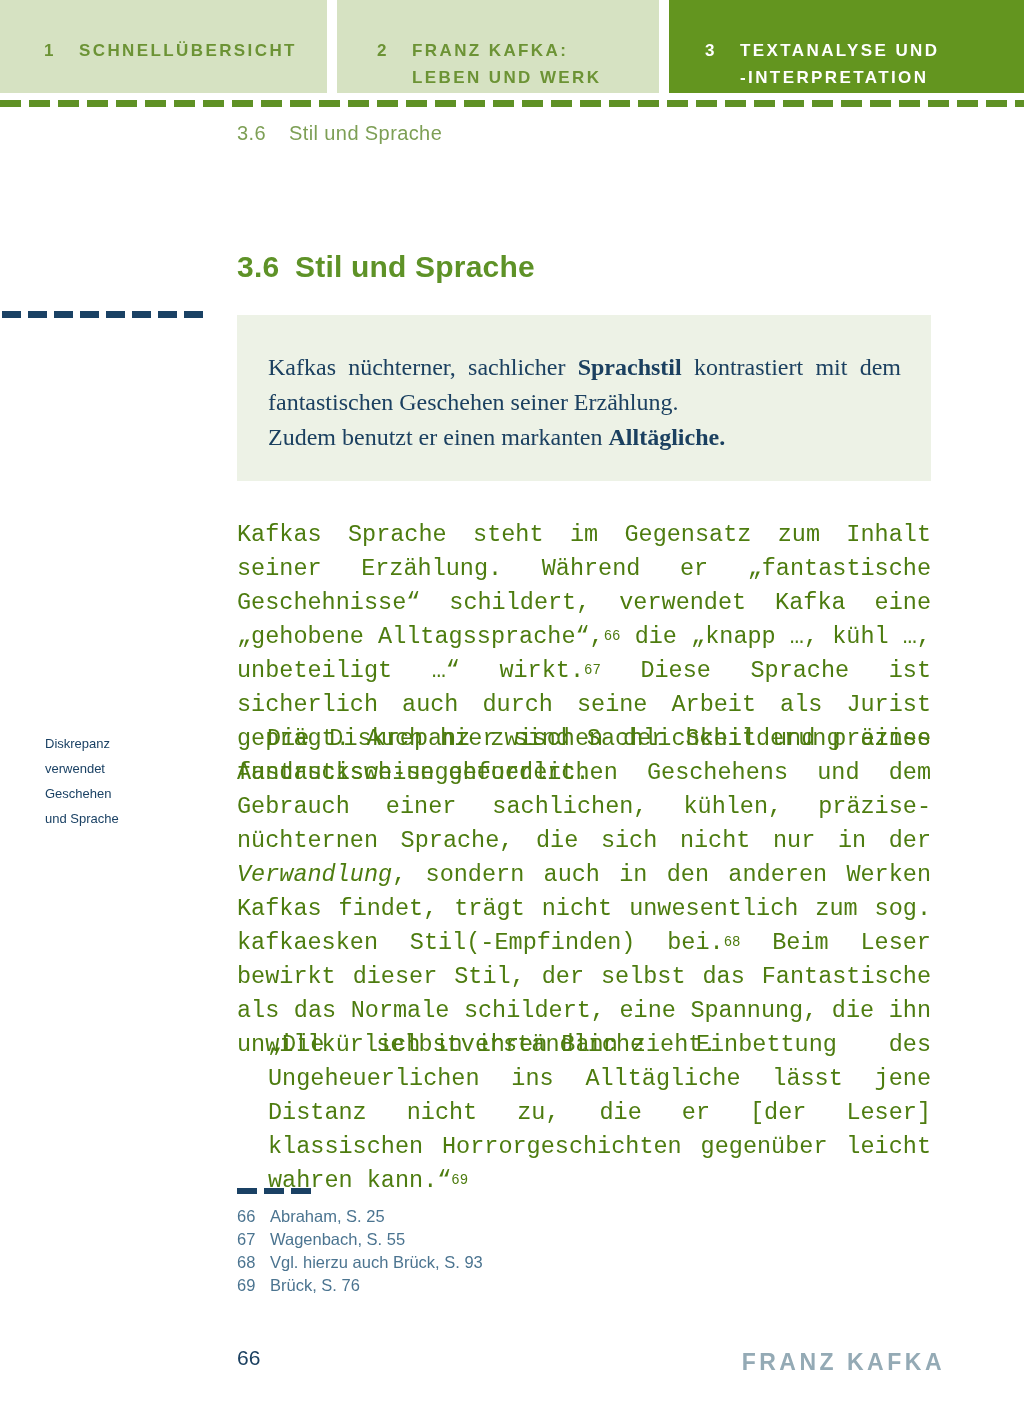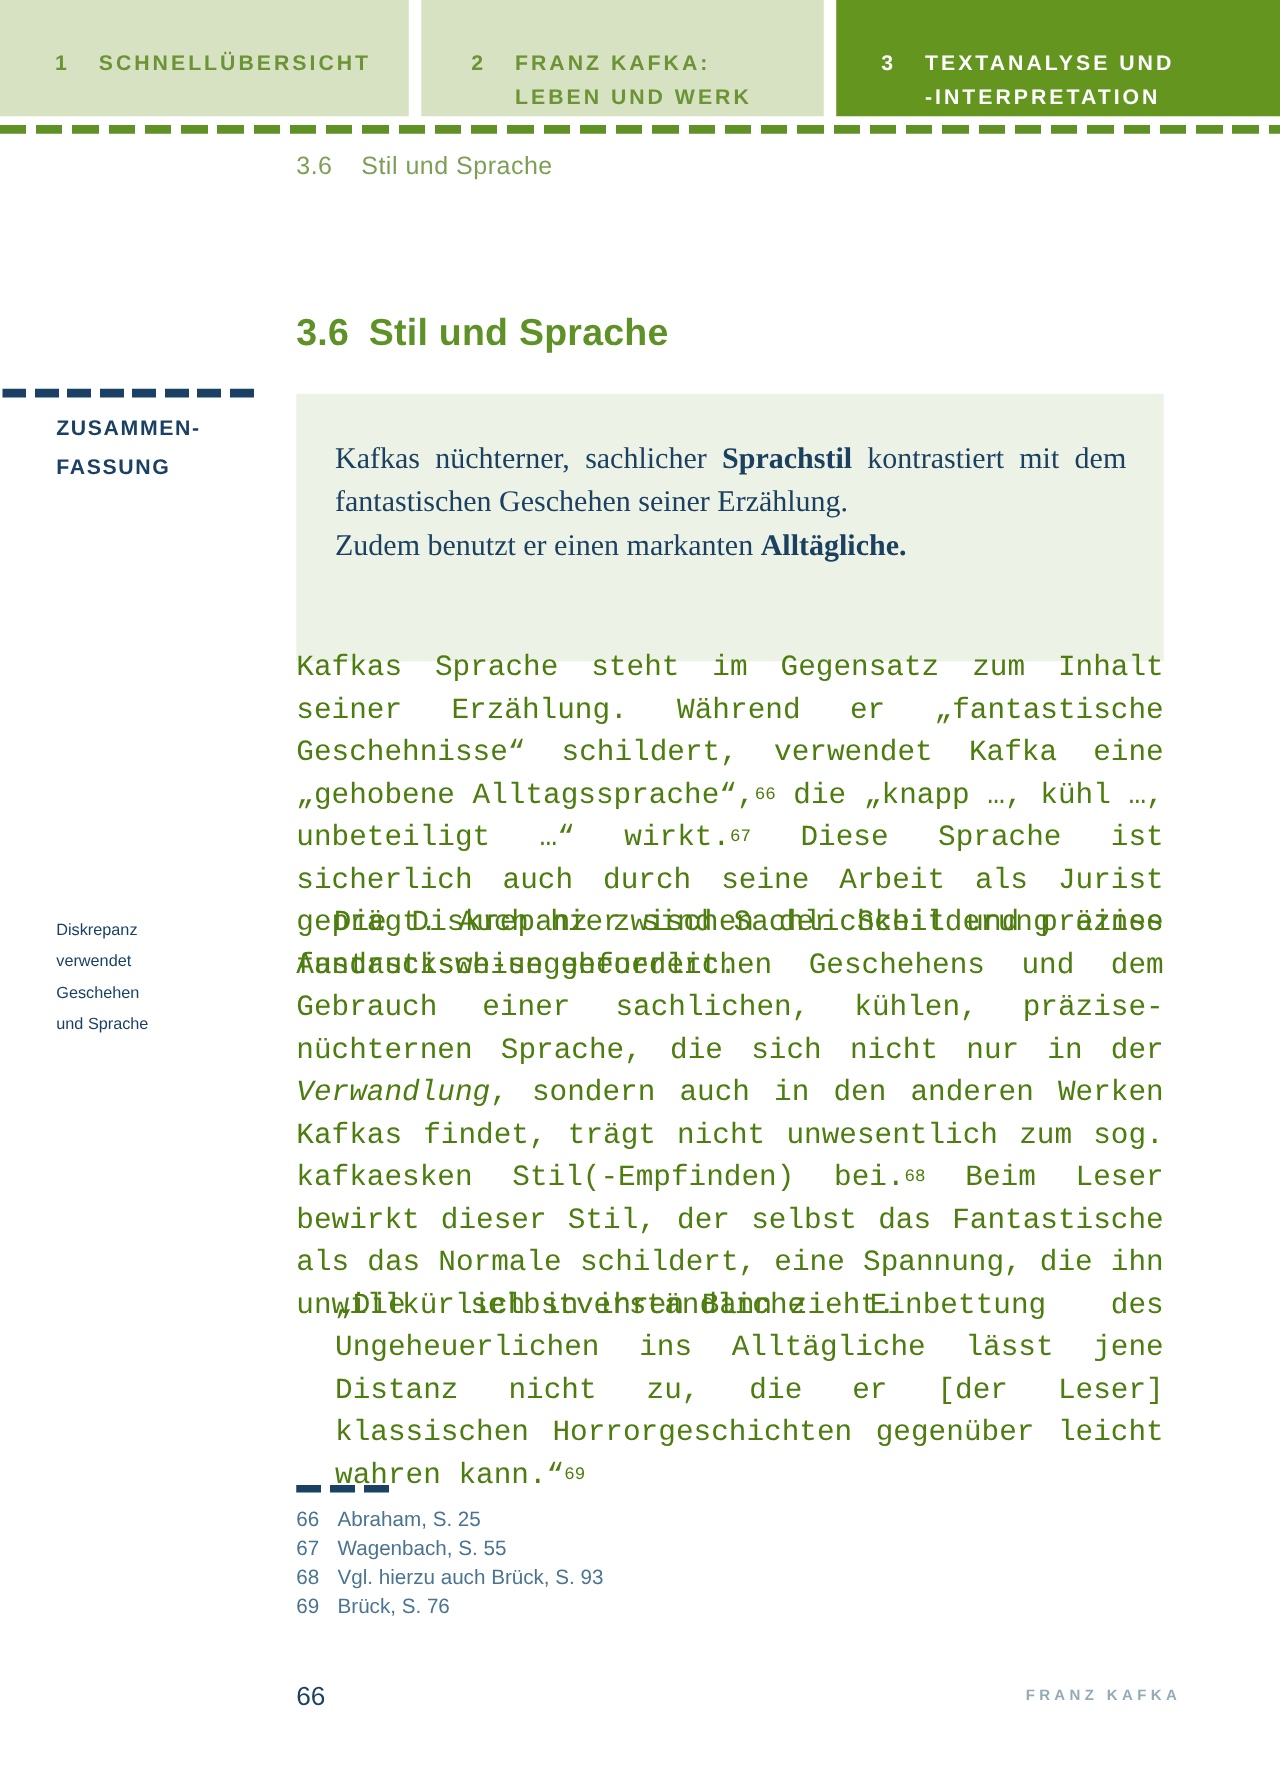--- a/index.html
+++ b/index.html
@@ -83,21 +83,21 @@
     left: 45px; top: 731px;
     color: #1a4164;
     font-size: 13px;
     line-height: 25px;
   }
 
   
   .summary-box {
     position: absolute;
     left: 237px; top: 315px;
-    width: 694px; height: 214px;
+    width: 694px; height: 166px;
     box-sizing: border-box;
     background: #edf2e6;
     padding: 35px 30px 0 31px;
   }
   .summary-box p {
     margin: 0;
     font-family: "Liberation Serif", "DejaVu Serif", serif;
     font-size: 24px;
     line-height: 35px;
     color: #1b4060;
@@ -151,21 +151,21 @@
   
   .page-number {
     position: absolute;
     left: 237px; top: 1346px;
     font-size: 21px;
     color: #1b4060;
   }
   .running-title {
     position: absolute;
     right: 79px; top: 1349px;
-    font-size: 12px;
+    font-size: 23px;
     font-weight: bold;
     letter-spacing: 3.5px;
     color: #94aab5;
   }
 </style>
 </head>
 <body>
 
 <div class="page">
 
@@ -196,24 +196,20 @@
 
   <div class="breadcrumb">
     <span class="bc-num">3.6</span><span>Stil und Sprache</span>
   </div>
 
   <h1 class="heading">
     <span class="h-num">3.6</span><span>Stil und Sprache</span>
   </h1>
 
   <div class="margin-rule"></div>
-  <div class="margin-label">
-    <div>ZUSAMMEN-</div>
-    <div>FASSUNG</div>
-  </div>
 
   <div class="summary-box">
     <p><span>Kafkas nüchterner, sachlicher </span><span class="bold">Sprachstil</span><span> kontrastiert mit dem fantastischen Geschehen seiner Erzählung.</span></p>
     <p><span>Zudem benutzt er einen markanten </span><span class="bold">Alltägliche.</span></p>
   </div>
 
   <div class="margin-note">
     <div>Diskrepanz</div>
     <div>verwendet</div>
     <div>Geschehen</div>

